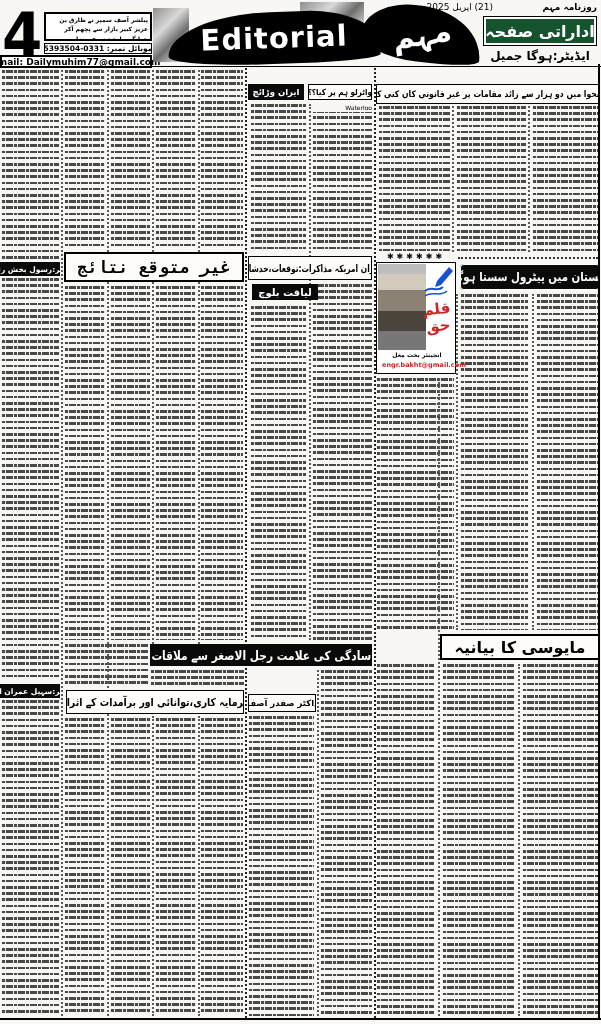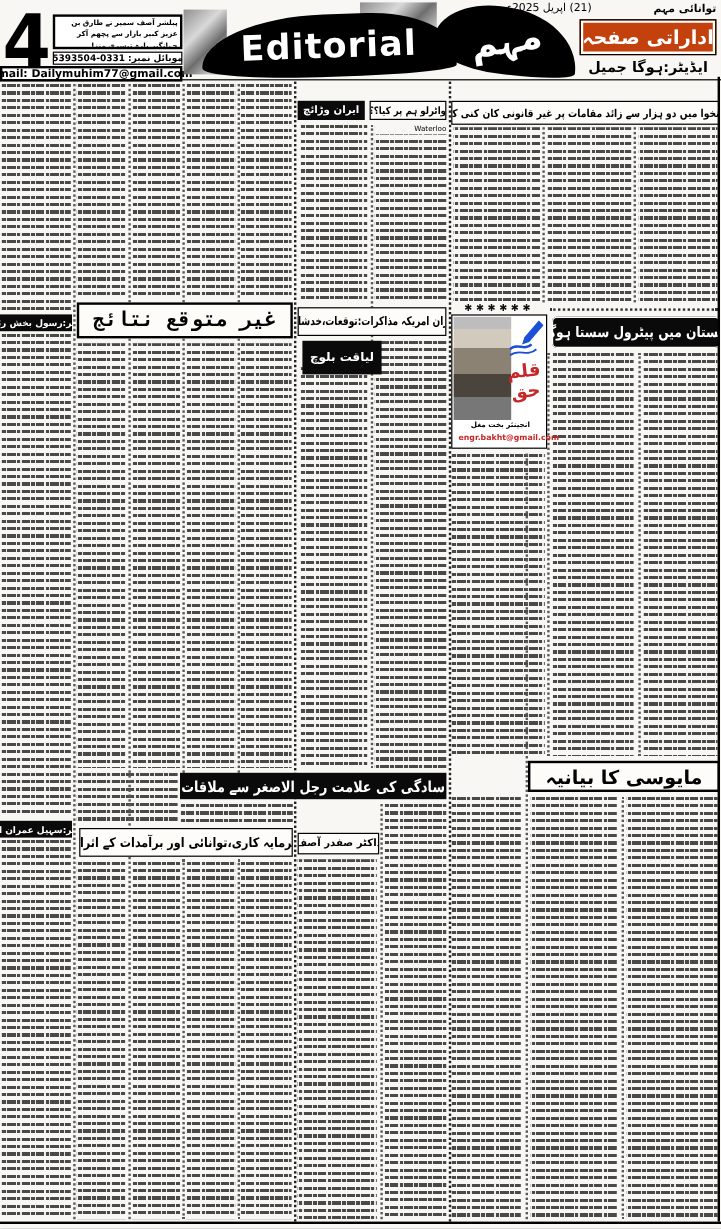--- a/index.html
+++ b/index.html
@@ -21,21 +21,21 @@
   .photo-gray{background:linear-gradient(135deg,#8f8f8f 0%,#d9d9d9 35%,#6e6e6e 60%,#c2c2c2 82%,#8a8a8a 100%);}
   .rule{position:absolute;background:#000;z-index:4;}
   .starline{position:absolute;z-index:3;color:#111;font-size:8px;letter-spacing:3px;text-align:center;}
   .dotline{position:absolute;z-index:3;border-top:2px dotted #333;height:0;}
 </style>
 </head>
 <body>
 
 <div id="page">
 
-  <div class="abs ur" style="top:2px;right:4px;font-size:9px;font-weight:bold;">توانائی مہم</div>
+  <div class="abs ur" style="top:2px;right:4px;font-size:9px;font-weight:bold;">روزنامہ مہم</div>
   <div class="abs ur" style="top:2px;right:108px;font-size:9px;">(21) اپریل 2025ء</div>
 
   <div class="abs" style="left:2px;top:8px;width:40px;height:52px;font-size:58px;font-weight:900;line-height:50px;color:#000;transform:scaleY(1.08);transform-origin:top;">4</div>
 
   <div class="abs ur" style="left:44px;top:12px;width:108px;height:29px;border:2px solid #000;box-sizing:border-box;font-size:6px;font-weight:bold;line-height:1.55;padding:1px 2px;overflow:hidden;background:#fff;">پبلشر آصف سمیر نے طارق بن عزیز کبیر بازار سے پچھم آکر جہانگیر پارہ تیسری منزل اشتہاری چوک پشاور سے شائع کیا۔</div>
 
   <div class="abs ur" style="left:44px;top:43px;width:108px;height:11px;border:1px solid #000;box-sizing:border-box;font-size:7.5px;font-weight:bold;display:flex;align-items:center;justify-content:center;background:#fff;white-space:nowrap;">موبائل نمبر: 0331-5393504</div>
 
   <div class="abs" style="left:0;top:55px;width:152px;height:13px;border:2px solid #000;box-sizing:border-box;font-size:9px;font-weight:bold;display:flex;align-items:center;justify-content:center;background:#fff;white-space:nowrap;">Email: Dailymuhim77@gmail.com</div>
 
@@ -44,21 +44,21 @@
   <div class="abs photo-gray" style="left:300px;top:2px;width:64px;height:38px;"></div>
 
   <div class="abs" style="left:168px;top:12px;width:212px;height:52px;background:#000;border-radius:58% 42% 45% 55% / 95% 85% 15% 25%;transform:rotate(-2deg);z-index:3;display:flex;align-items:center;justify-content:center;">
     <span style="color:#fff;font-weight:900;font-size:29px;letter-spacing:1px;">Editorial</span>
   </div>
 
   <div class="abs" style="left:362px;top:6px;width:120px;height:56px;background:#000;border-radius:45% 55% 50% 50% / 60% 90% 14% 40%;transform:rotate(7deg);z-index:3;display:flex;align-items:center;justify-content:center;">
     <span class="ur" style="color:#fff;font-weight:900;font-size:30px;transform:rotate(-16deg);">مہم</span>
   </div>
 
-  <div class="abs ur" style="left:483px;top:16px;width:114px;height:30px;background:#c2410c;border:1px solid #000;box-shadow:inset 0 0 0 2px #fff;box-sizing:border-box;display:flex;align-items:center;justify-content:center;z-index:3;">
+  <div class="abs ur" style="left:483px;top:16px;width:114px;height:30px;background:#14532d;border:1px solid #000;box-shadow:inset 0 0 0 2px #fff;box-sizing:border-box;display:flex;align-items:center;justify-content:center;z-index:3;">
     <span style="color:#fff;font-weight:bold;font-size:16px;">اداراتی صفحہ</span>
   </div>
   <div class="abs ur" style="left:483px;top:49px;width:114px;height:14px;font-size:12px;font-weight:900;text-align:center;">ایڈیٹر:ہوگا جمیل</div>
 
   <div class="rule" style="left:0;top:66px;width:601px;height:1px;"></div>
   <div class="rule" style="left:598px;top:64px;width:2px;height:954px;"></div>
   <div class="rule" style="left:0;top:1018px;width:601px;height:2px;"></div>
 
   <div class="sep" style="left:61px;top:70px;height:946px;"></div>
   <div class="sep" style="left:107px;top:70px;height:946px;"></div>
@@ -119,21 +119,21 @@
     <span>ایران وڑائچ</span>
   </div>
 
   <div class="sim" style="left:312px;top:104px;width:60px;height:148px;"></div>
   <div class="abs ur" style="left:312px;top:104px;width:60px;height:8px;z-index:3;font-size:6px;background:#f8f7f3;text-align:right;padding-right:2px;">Waterloo</div>
   <div class="sim" style="left:250px;top:104px;width:56px;height:148px;"></div>
 
   <div class="boxhead ur" style="left:248px;top:256px;width:124px;height:24px;font-size:10px;border-width:1.5px;">
     <span class="squeeze2">ایران امریکہ مذاکرات:توقعات،خدشات</span>
   </div>
-  <div class="banner ur" style="left:252px;top:284px;width:66px;height:28px;font-size:10px;">
+  <div class="banner ur" style="left:252px;top:284px;width:66px;height:16px;font-size:10px;">
     <span>لیاقت بلوچ</span>
   </div>
   <div class="sim" style="left:250px;top:306px;width:56px;height:334px;"></div>
   <div class="sim" style="left:312px;top:284px;width:60px;height:356px;"></div>
 
   <div class="banner ur" style="left:150px;top:644px;width:222px;height:22px;font-size:12.5px;">
     <span class="squeeze">سادگی کی علامت رجل الاصغر سے ملاقات</span>
   </div>
   <div class="boxhead ur" style="left:248px;top:694px;width:68px;height:18px;font-size:8.5px;border-width:1px;">
     <span>ڈاکٹر صفدر آصف</span>

